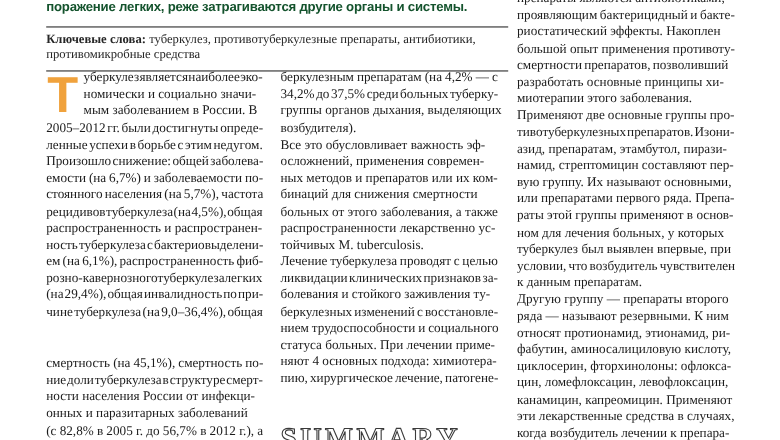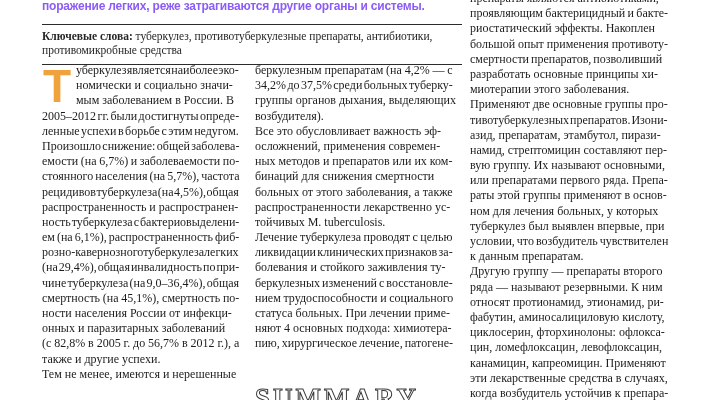--- a/index.html
+++ b/index.html
@@ -3,21 +3,21 @@
 <meta charset="utf-8">
 <style>
   html,body{margin:0;padding:0;background:#fff;}
   .page{
     position:relative;width:709px;height:400px;background:#ffffff;overflow:hidden;
     font-family:"Liberation Serif",serif;color:#1e1e1e;
   }
   .abstract-tail{
     position:absolute;left:42px;top:-1px;width:424px;
     font-family:"Liberation Sans",sans-serif;font-weight:700;
-    font-size:12px;line-height:14px;color:#8b5cf6;letter-spacing:-0.2px;
+    font-size:12px;line-height:14px;color:#14532d;letter-spacing:-0.2px;
   }
   .keywords{
     position:absolute;left:42px;top:24px;width:420px;
     border-top:1.2px solid #2b2b2b;border-bottom:1.2px solid #2b2b2b;
     padding:5px 0 7px 0;font-size:11.5px;line-height:13.5px;color:#262626;
   }
   .kw-label{font-weight:700;}
   .dropcap{
     position:absolute;left:43px;top:64px;
     font-family:"Liberation Sans",sans-serif;font-weight:700;
@@ -58,21 +58,22 @@
       <div class="ln" style="word-spacing: -1.66667px;">Произошло снижение: общей заболева-</div>
       <div class="ln" style="word-spacing: -0.4px;">емости (на 6,7%) и заболеваемости по-</div>
       <div class="ln" style="word-spacing: -1px;">стоянного населения (на 5,7%), частота</div>
       <div class="ln" style="word-spacing: -2.5px;">рецидивов туберкулеза (на 4,5%), общая</div>
       <div class="ln" style="word-spacing: 0px;">распространенность и распространен-</div>
       <div class="ln" style="word-spacing: -2px;">ность туберкулеза с бактериовыделени-</div>
       <div class="ln" style="word-spacing: -1px;">ем (на 6,1%), распространенность фиб-</div>
       <div class="ln" style="word-spacing: -3px;">розно-кавернозного туберкулеза легких</div>
       <div class="ln" style="word-spacing: -2px;">(на 29,4%), общая инвалидность по при-</div>
       <div class="ln" style="word-spacing: -1.75px;">чине туберкулеза (на 9,0–36,4%), общая</div>
-      <div class="ln" style="word-spacing: -0.25px;">смертность (на 45,1%), смертность по-</div>
+      <div class="ln" style="word-spacing: -0.25px; margin-top: 32px;">смертность (на 45,1%), смертность по-</div>
+      <div class="ln" style="word-spacing: -2.2px;">ние доли туберкулеза в структуре смерт-</div>
       <div class="ln" style="word-spacing: 0px;">ности населения России от инфекци-</div>
       <div class="ln" style="word-spacing: 0px;">онных и паразитарных заболеваний</div>
       <div class="ln" style="word-spacing: -0.1px;">(с 82,8% в 2005 г. до 56,7% в 2012 г.), а</div>
       <div class="ln pend">также и другие успехи.</div>
       <div class="ln" style="word-spacing: 0px;">Тем не менее, имеются и нерешенные</div>
     </div>
 
   <div class="col col-mid">
       <div class="ln" style="word-spacing: -0.2px;">беркулезным препаратам (на 4,2% — с</div>
       <div class="ln" style="word-spacing: -1.6px;">34,2% до 37,5% среди больных туберку-</div>
@@ -115,18 +116,18 @@
       <div class="ln" style="word-spacing: -1px;">условии, что возбудитель чувствителен</div>
       <div class="ln pend">к данным препаратам.</div>
       <div class="ln" style="word-spacing: 0px;">Другую группу — препараты второго</div>
       <div class="ln" style="word-spacing: 0px;">ряда — называют резервными. К ним</div>
       <div class="ln" style="word-spacing: 0px;">относят протионамид, этионамид, ри-</div>
       <div class="ln" style="word-spacing: 0px;">фабутин, аминосалициловую кислоту,</div>
       <div class="ln" style="word-spacing: 0px;">циклосерин, фторхинолоны: офлокса-</div>
       <div class="ln" style="word-spacing: 0px;">цин, ломефлоксацин, левофлоксацин,</div>
       <div class="ln" style="word-spacing: 0px;">канамицин, капреомицин. Применяют</div>
       <div class="ln" style="word-spacing: 0px;">эти лекарственные средства в случаях,</div>
-      <div class="ln" style="word-spacing: 0px;">когда возбудитель устойчив к препара-</div>
+      <div class="ln" style="word-spacing: 0px;">когда возбудитель лечении к препара-</div>
     </div>
 
   <div class="summary">SUMMARY</div>
 
 </div>
 
 </body></html>

